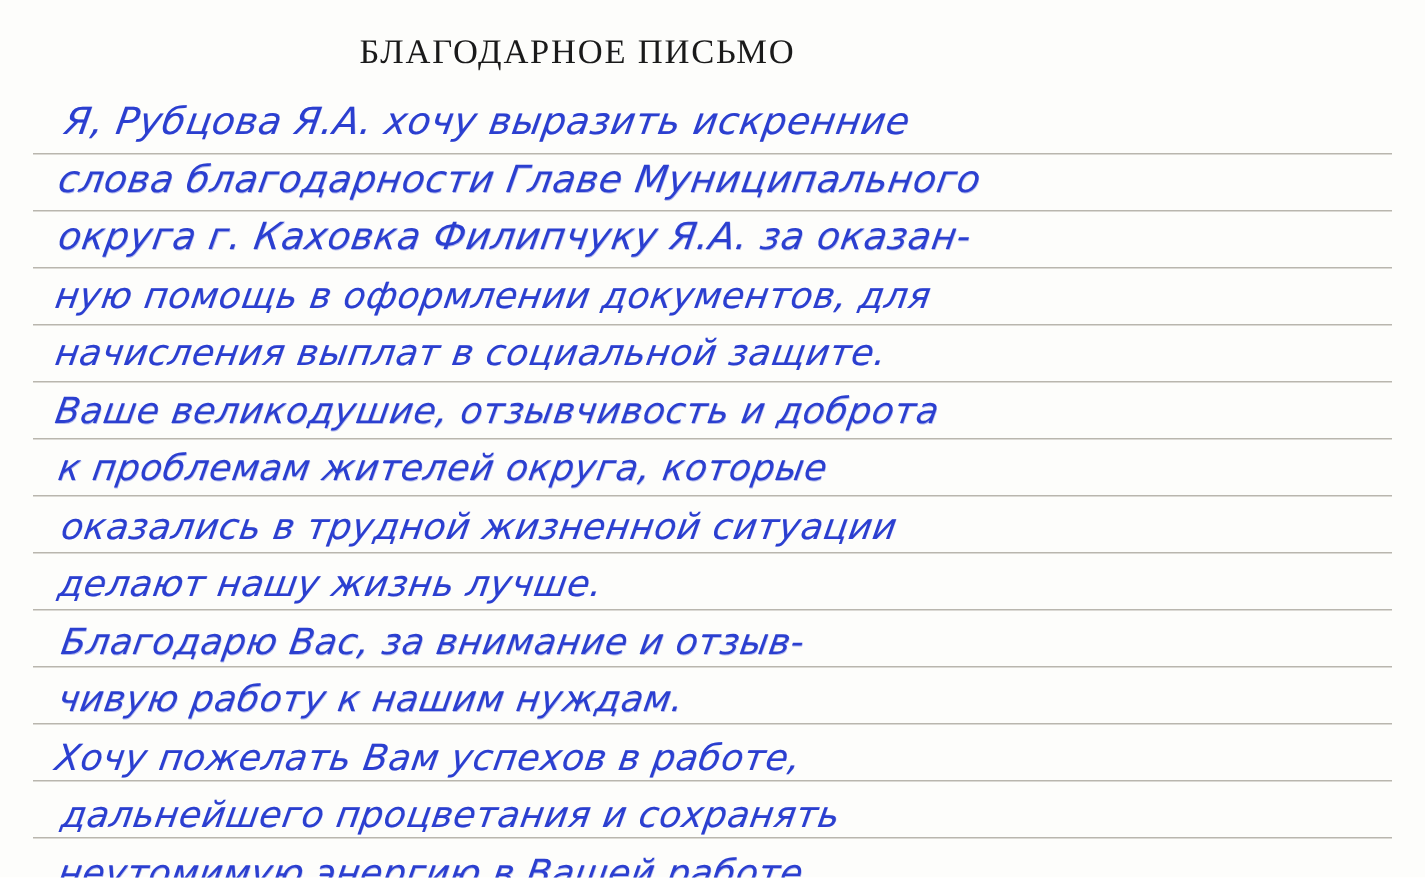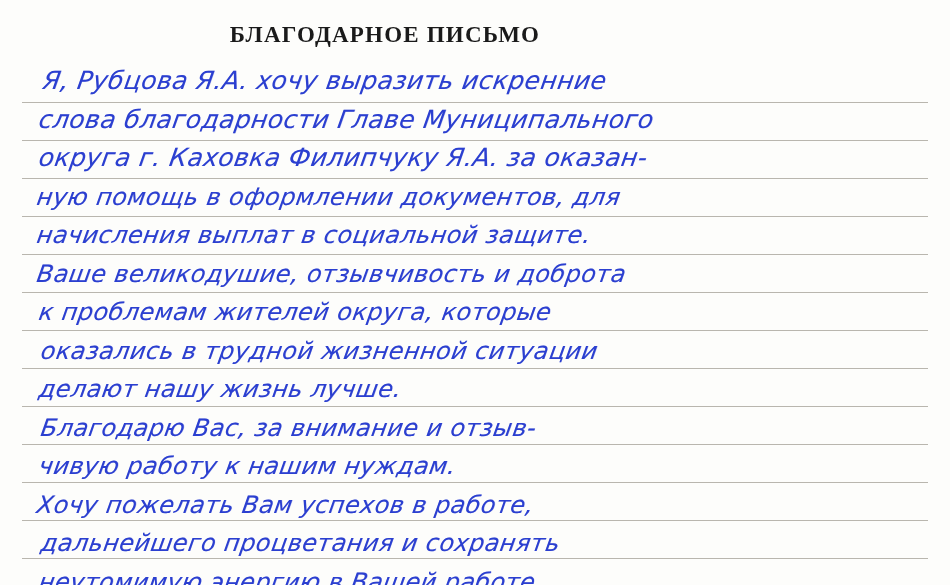--- a/index.html
+++ b/index.html
@@ -20,21 +20,21 @@
     background: #fdfdfb;
   }
   .title {
     position: absolute;
     top: 22px;
     left: 0;
     width: 770px;
     text-align: center;
     font-family: "Liberation Serif", serif;
     font-size: 23px;
-    font-weight: bold;
+    font-weight: normal;
     letter-spacing: 1.2px;
     color: #1a1a1a;
   }
   
   .rules {
     position: absolute;
     top: 0;
     left: 0;
     width: 950px;
     height: 585px;

